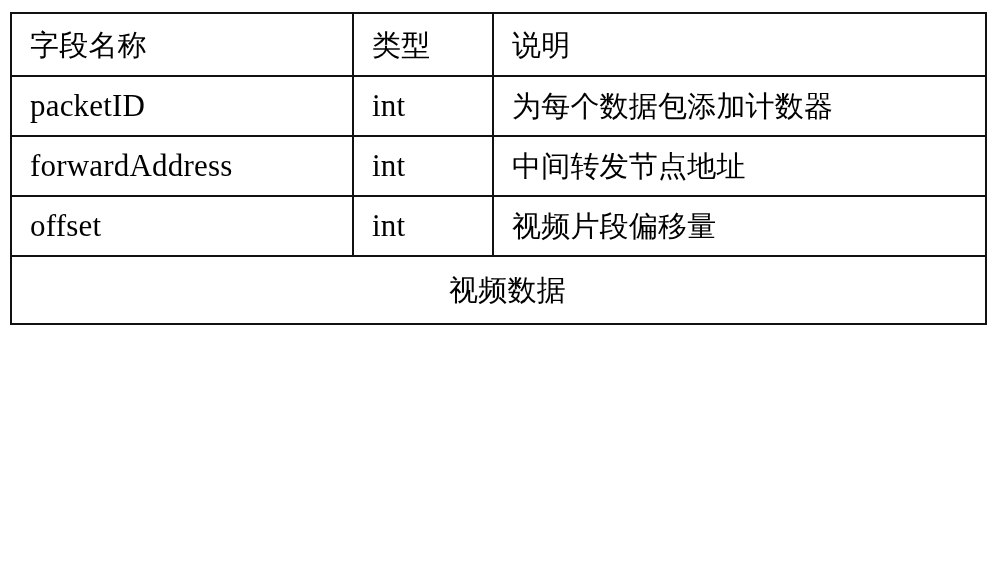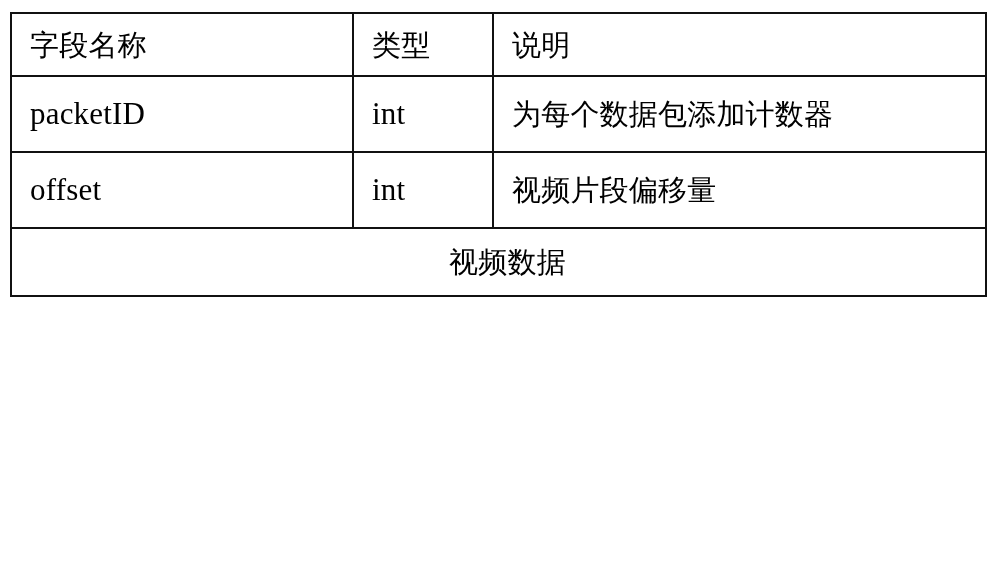--- a/index.html
+++ b/index.html
@@ -39,21 +39,21 @@
     font-size: 31px;
     line-height: 1.08;
     letter-spacing: 0.2px;
     white-space: nowrap;
     overflow: hidden;
   }
   .col-field  { width: 342px; }
   .col-type   { width: 140px; }
   .col-desc   { width: 493px; }
 
-  tr.table-row { height: 76px; }
+  tr.table-row { height: 60px; }
   tr.header-row { height: 63px; }
   tr.caption-row { height: 68px; padding-left: 47px; }
 
   td.cell-field { }
   td.cell-type  { }
   td.cell-desc  { }
 
   td.cell-caption {
     text-align: center;
     padding-left: 0;
@@ -96,20 +96,31 @@
         <td class="cell-type">
           <span class="mono-lat">int</span>
         </td>
         <td class="cell-desc">
           <span class="cn">为每个数据包添加计数器</span>
         </td>
       </tr>
 
 
 
+      <tr class="table-row">
+        <td class="cell-field">
+          <span class="mono-lat">forwardAddress</span>
+        </td>
+        <td class="cell-type">
+          <span class="mono-lat">int</span>
+        </td>
+        <td class="cell-desc">
+          <span class="cn">中间转发节点地址</span>
+        </td>
+      </tr>
 
 
       <tr class="table-row">
         <td class="cell-field">
           <span class="mono-lat">offset</span>
         </td>
         <td class="cell-type">
           <span class="mono-lat">int</span>
         </td>
         <td class="cell-desc">

